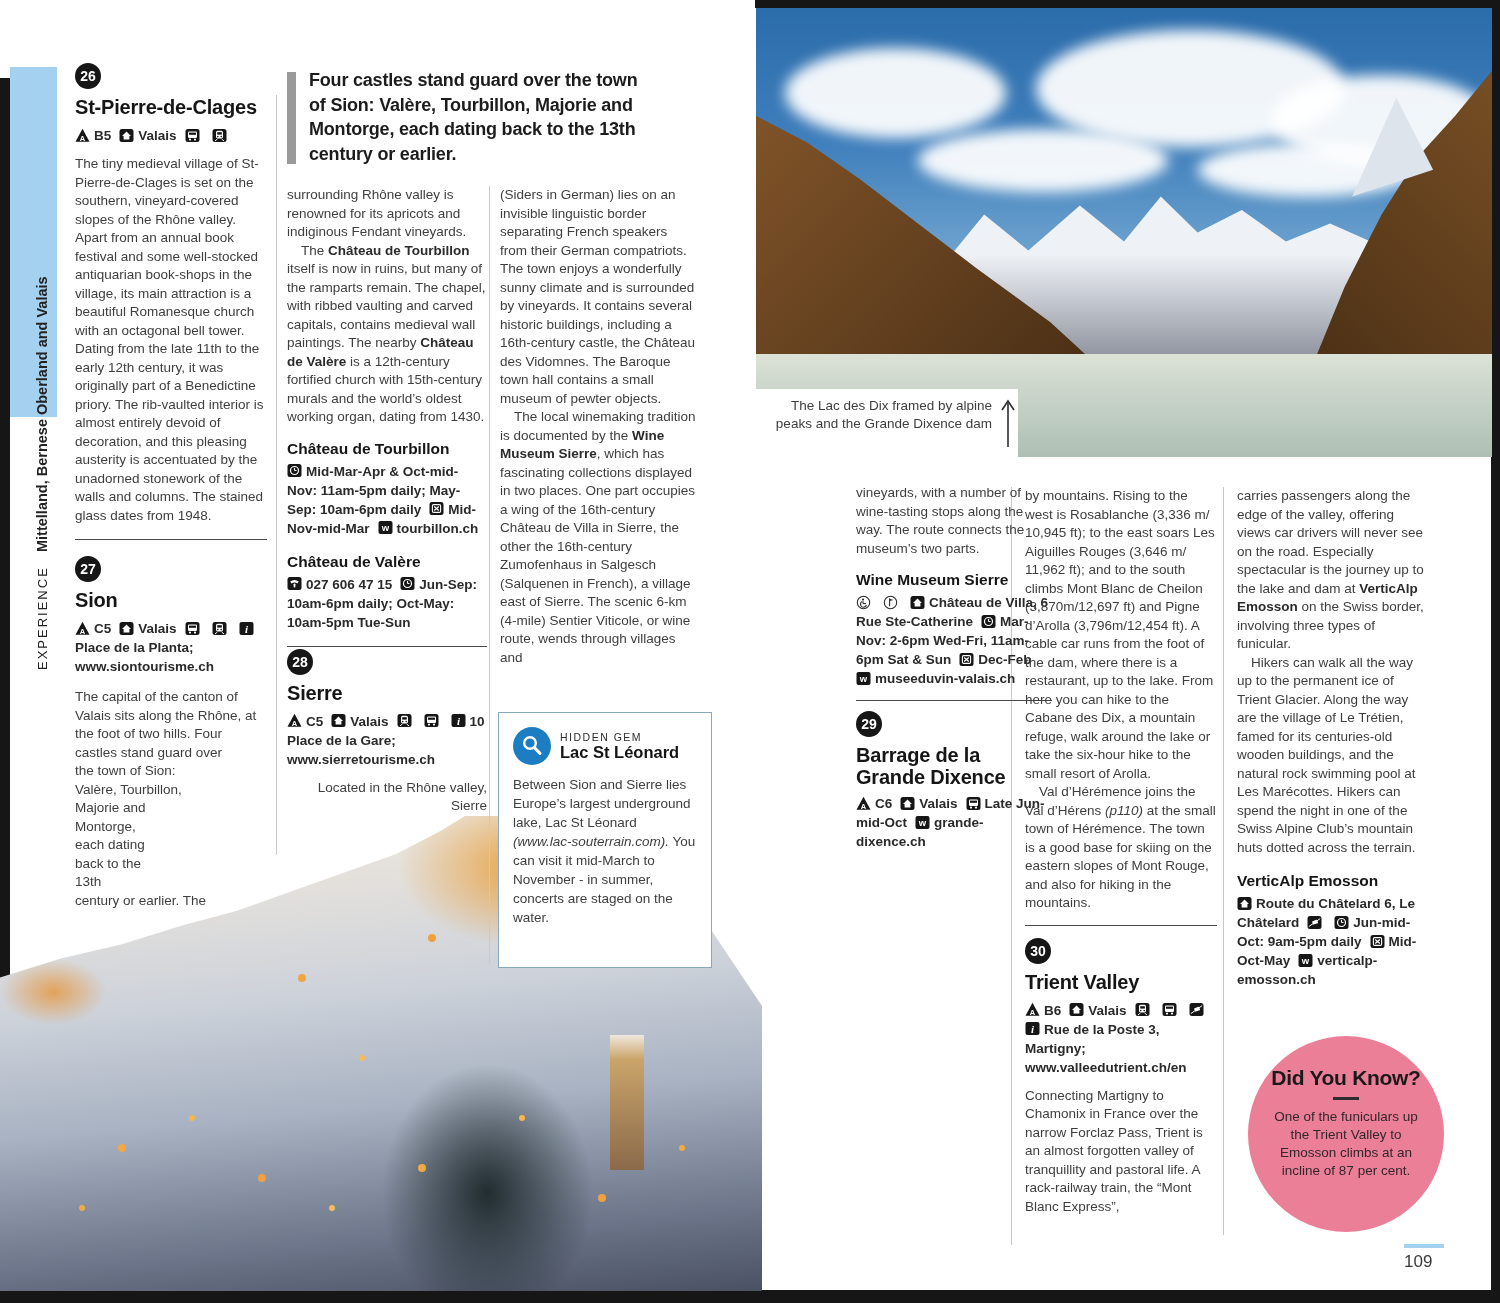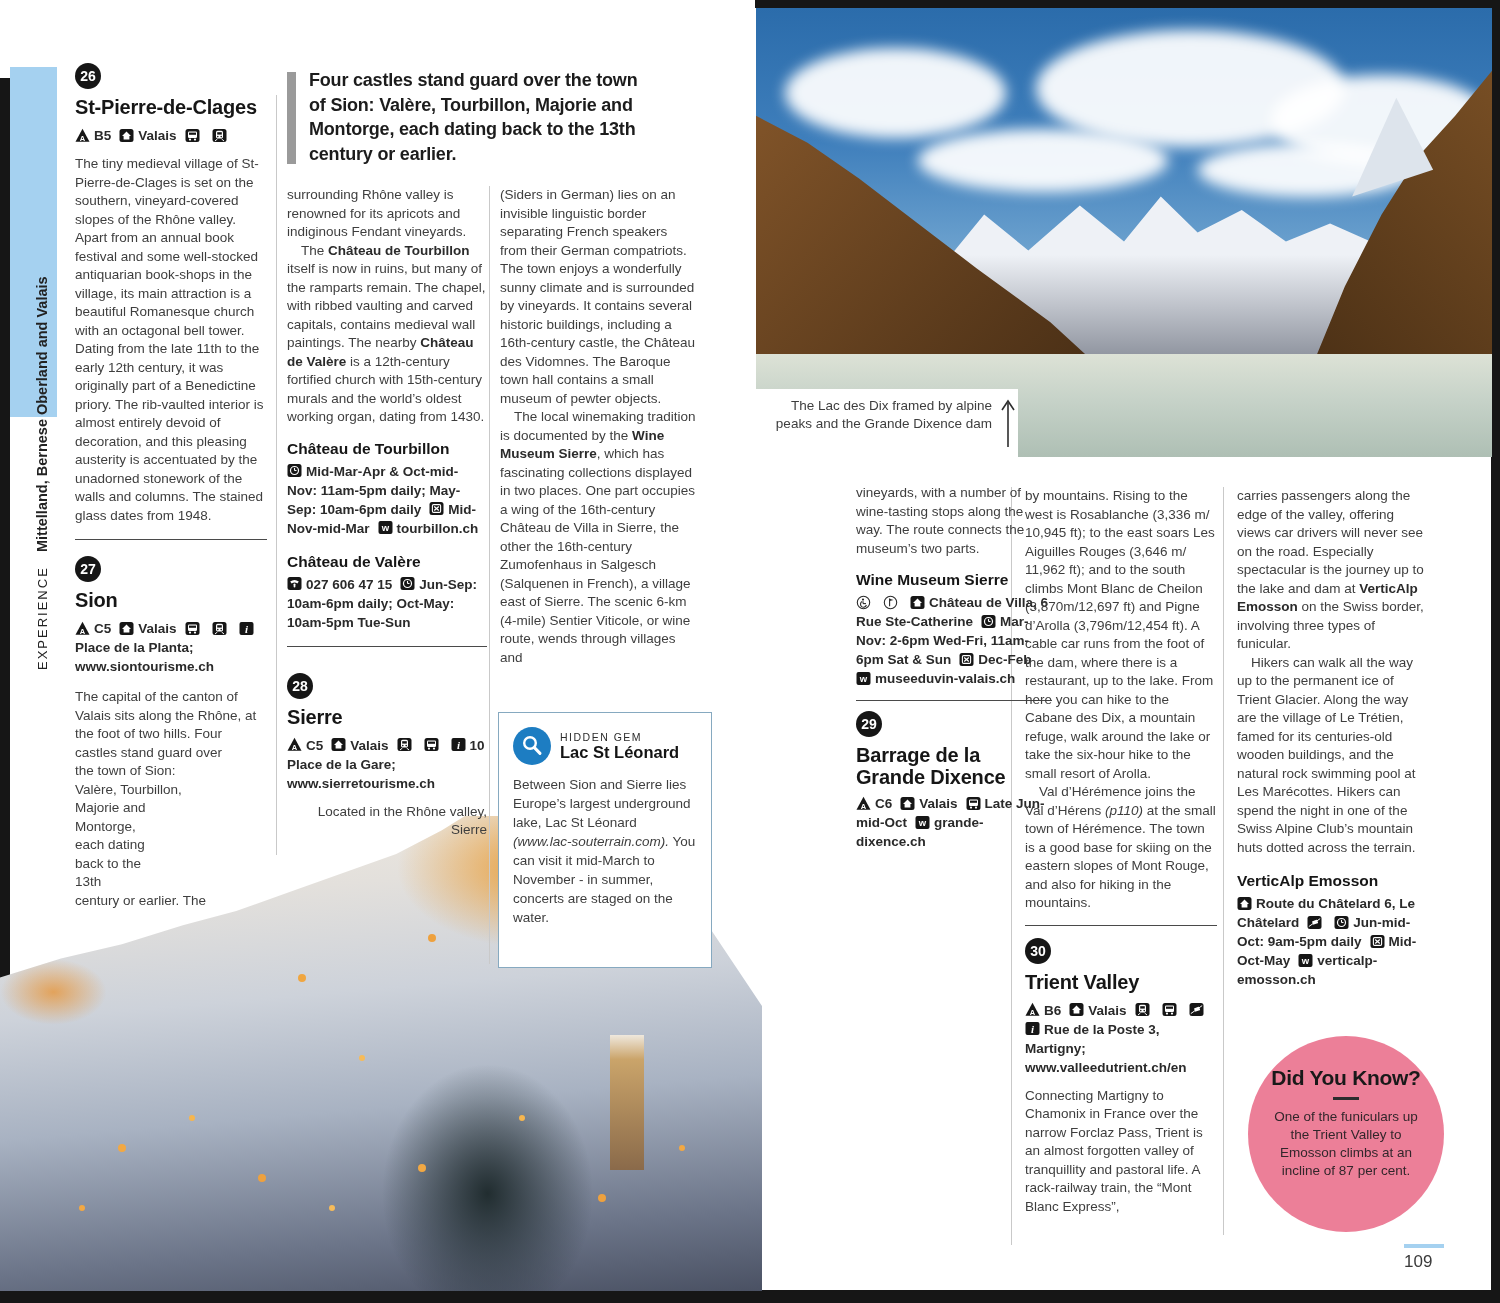--- a/index.html
+++ b/index.html
@@ -258,21 +258,21 @@
               <path d="M3.2 5.6 Q7.5 2.4 11.8 5.6 L10.4 7.6 Q7.5 5.6 4.6 7.6 Z" fill="#fff"></path>
               <rect x="6.6" y="7.4" width="1.8" height="4" rx="0.9" fill="#fff"></rect>
             </svg></span><span>027 606 47 15</span></span><span class="seg"><span class="ic">
     <svg viewBox="0 0 15 15">
               <rect x="0.5" y="1" width="14" height="13" rx="2.5" fill="#161616"></rect>
               <circle cx="7.5" cy="7.5" r="4" fill="none" stroke="#fff" stroke-width="1.2"></circle>
               <line x1="7.5" y1="7.5" x2="7.5" y2="4.9" stroke="#fff" stroke-width="1.1"></line>
               <line x1="7.5" y1="7.5" x2="9.5" y2="7.5" stroke="#fff" stroke-width="1.1"></line>
             </svg></span><span>Jun-Sep: 10am-6pm daily; Oct-May: 10am-5pm Tue-Sun</span></span></div>
     <hr class="divider" style="margin-top:14px;">
-    <div class="numcirc" style="margin-top:26px;">28</div>
+    <div class="numcirc" style="margin-top:2px;">28</div>
     <div class="etitle">Sierre</div>
     <div class="infoline" style="margin-top:8px;"><span class="seg"><span class="ic">
     <svg viewBox="0 0 15 15">
               <path d="M7.5 0.8 L14.5 13.8 H0.5 Z" fill="#161616"></path>
               <text x="7.5" y="12.6" text-anchor="middle" font-size="7.5" font-weight="bold" fill="#fff" font-family="Liberation Sans, sans-serif">A</text>
             </svg></span><span>C5</span></span><span class="seg"><span class="ic">
     <svg viewBox="0 0 15 15">
               <rect x="0.5" y="1" width="14" height="13" rx="2.5" fill="#161616"></rect>
               <polygon points="7.5,3.6 12,8 10.4,8 10.4,11.4 4.6,11.4 4.6,8 3,8" fill="#fff"></polygon>
             </svg></span><span>Valais</span></span><span class="seg"><span class="ic">

